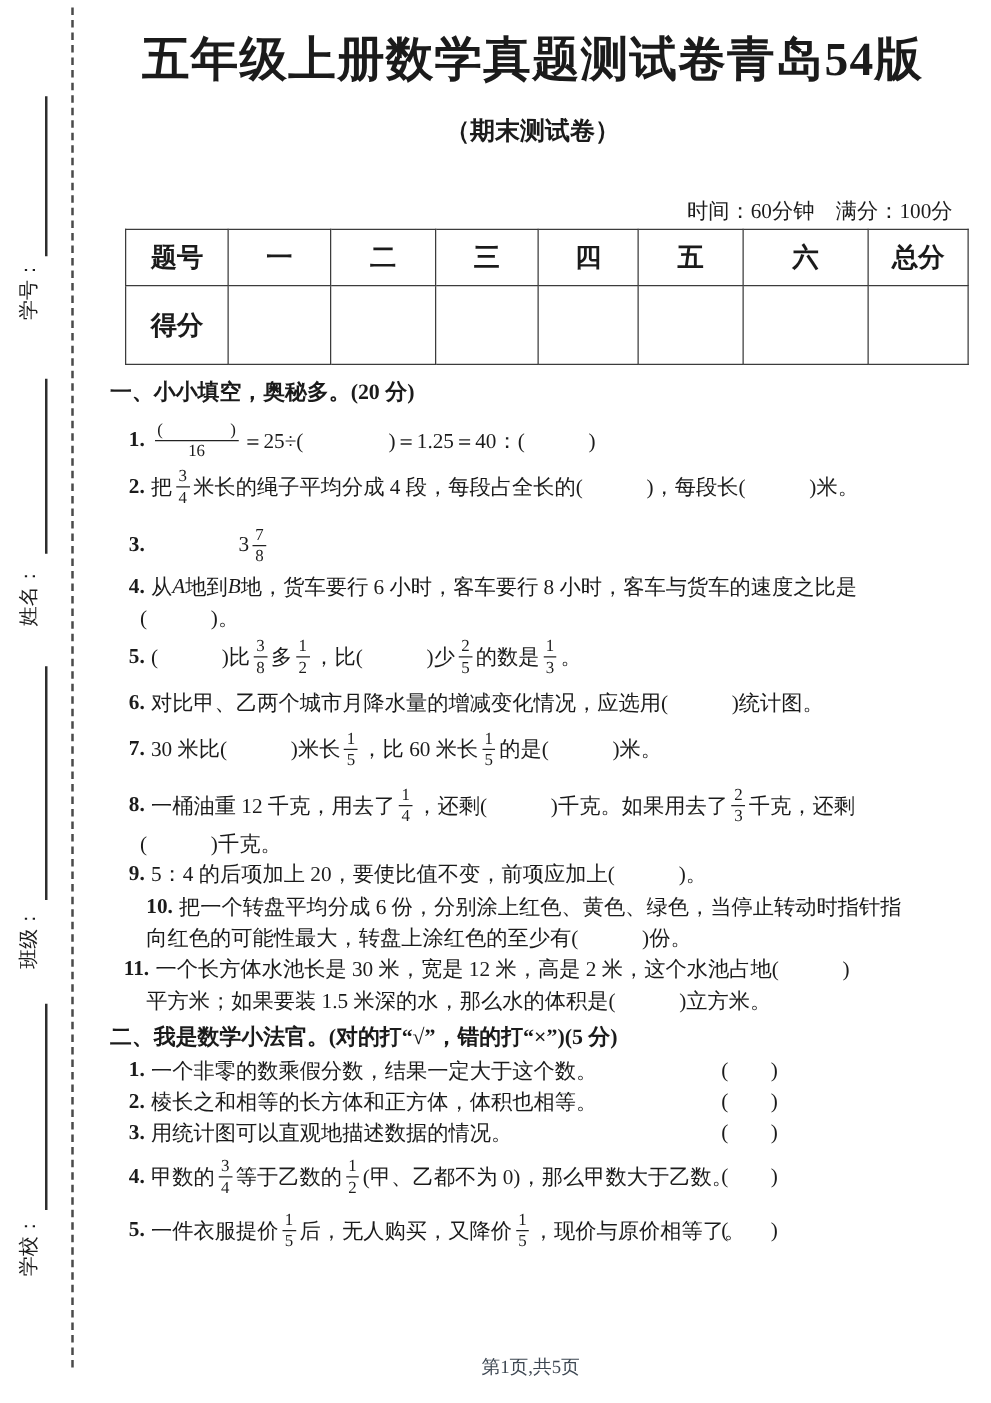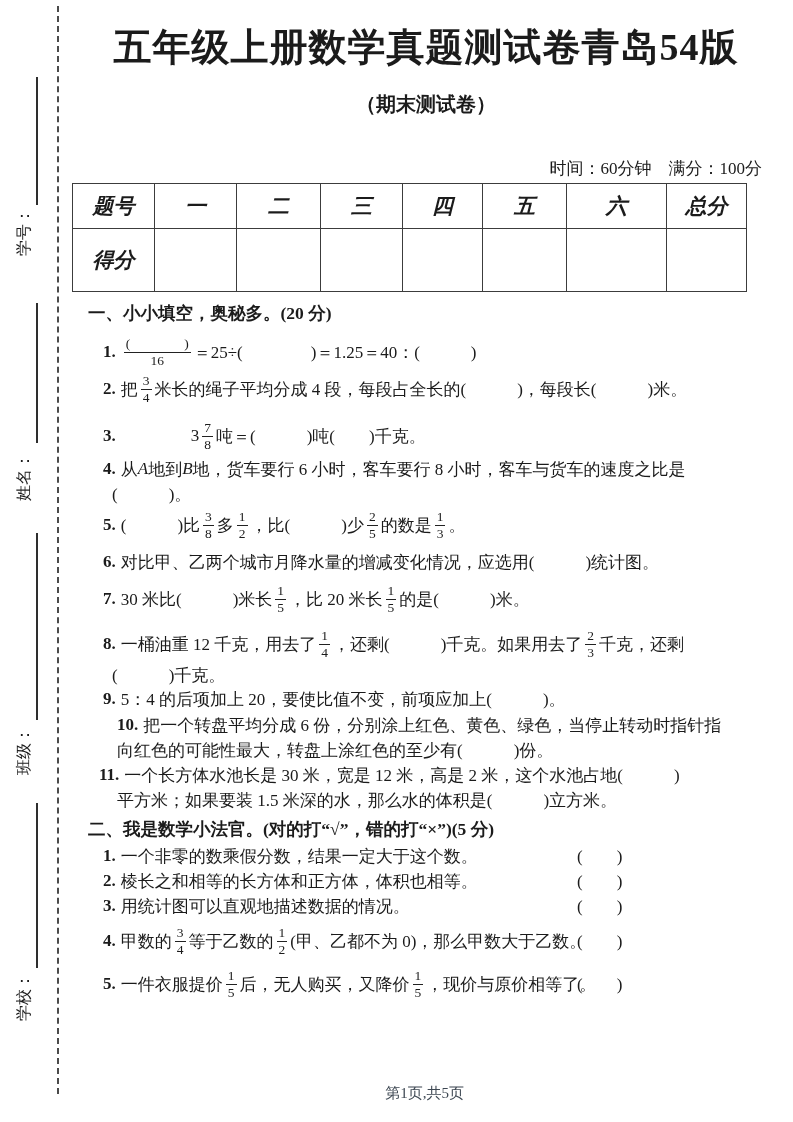--- a/index.html
+++ b/index.html
@@ -7,22 +7,22 @@
         font-family:"Liberation Serif","DejaVu Serif",serif;color:#1b1b1b;}
   .seal-line{position:absolute;left:57px;top:6px;height:1088px;border-left:2px dashed #4a4a4a;}
   .side-line{position:absolute;left:36px;width:0;border-left:2px solid #2e2e2e;}
   .side-label{position:absolute;left:-7px;width:62px;height:20px;line-height:20px;text-align:center;
               font-size:16px;transform:rotate(-90deg);}
   .title{position:absolute;left:88px;top:22px;width:676px;text-align:center;
          font-size:38px;font-weight:bold;letter-spacing:1px;}
   .subtitle{position:absolute;left:88px;top:91px;width:676px;text-align:center;
             font-size:20px;font-weight:bold;}
   .meta{position:absolute;left:88px;top:157px;width:674px;text-align:right;font-size:17px;}
-  table.score{position:absolute;left:72px;top:183px;width:674px;border-collapse:collapse;
-              table-layout:fixed;font-style:italic;}
+  table.score{position:absolute;left:100px;top:183px;width:674px;border-collapse:collapse;
+              table-layout:fixed;}
   table.score td{border:1.6px solid #3c3c3c;text-align:center;font-size:21px;font-weight:bold;
                  overflow:hidden;}
   tr.r1{height:45px;}
   tr.r2{height:63px;}
   .heading{position:absolute;font-size:17.5px;font-weight:bold;white-space:nowrap;}
   .qline{position:absolute;display:flex;align-items:center;white-space:nowrap;font-size:17px;}
   .qno{font-weight:bold;margin-right:5px;}
   .frac{display:inline-flex;flex-direction:column;align-items:center;font-size:13.5px;
         line-height:1.15;margin:0 3px;}
   .frac .fn{border-bottom:1.3px solid #222;padding:0 2px;}
@@ -108,21 +108,20 @@
         <span>米长的绳子平均分成 4 段，每段占全长的(　　　)，每段长(　　　)米。</span>
       </div>
       <div class="qline" style="left: 103px; top: 415px; height: 42px;">
         <span class="qno">3.</span>
         <span class="gap" style="width: 70px;"></span>
         <span>3</span>
         <span class="frac">
           <span class="fn">7</span>
           <span class="fd">8</span>
         </span>
-        <span>吨＝(　　　)吨(　　)千克。</span>
       </div>
       <div class="qline" style="left: 103px; top: 458px; height: 22px;">
         <span class="qno">4.</span>
         <span>从 </span>
         <span class="it">A</span>
         <span> 地到 </span>
         <span class="it">B</span>
         <span> 地，货车要行 6 小时，客车要行 8 小时，客车与货车的速度之比是</span>
       </div>
       <div class="qline" style="left: 112px; top: 483px; height: 22px;">
@@ -156,21 +155,21 @@
         <span class="qno">6.</span>
         <span>对比甲、乙两个城市月降水量的增减变化情况，应选用(　　　)统计图。</span>
       </div>
       <div class="qline" style="left: 103px; top: 576px; height: 46px;">
         <span class="qno">7.</span>
         <span>30 米比(　　　)米长</span>
         <span class="frac">
           <span class="fn">1</span>
           <span class="fd">5</span>
         </span>
-        <span>，比 20 米长</span>
+        <span>，比 60 米长</span>
         <span class="frac">
           <span class="fn">1</span>
           <span class="fd">5</span>
         </span>
         <span>的是(　　　)米。</span>
       </div>
       <div class="qline" style="left: 103px; top: 622px; height: 44px;">
         <span class="qno">8.</span>
         <span>一桶油重 12 千克，用去了</span>
         <span class="frac">

